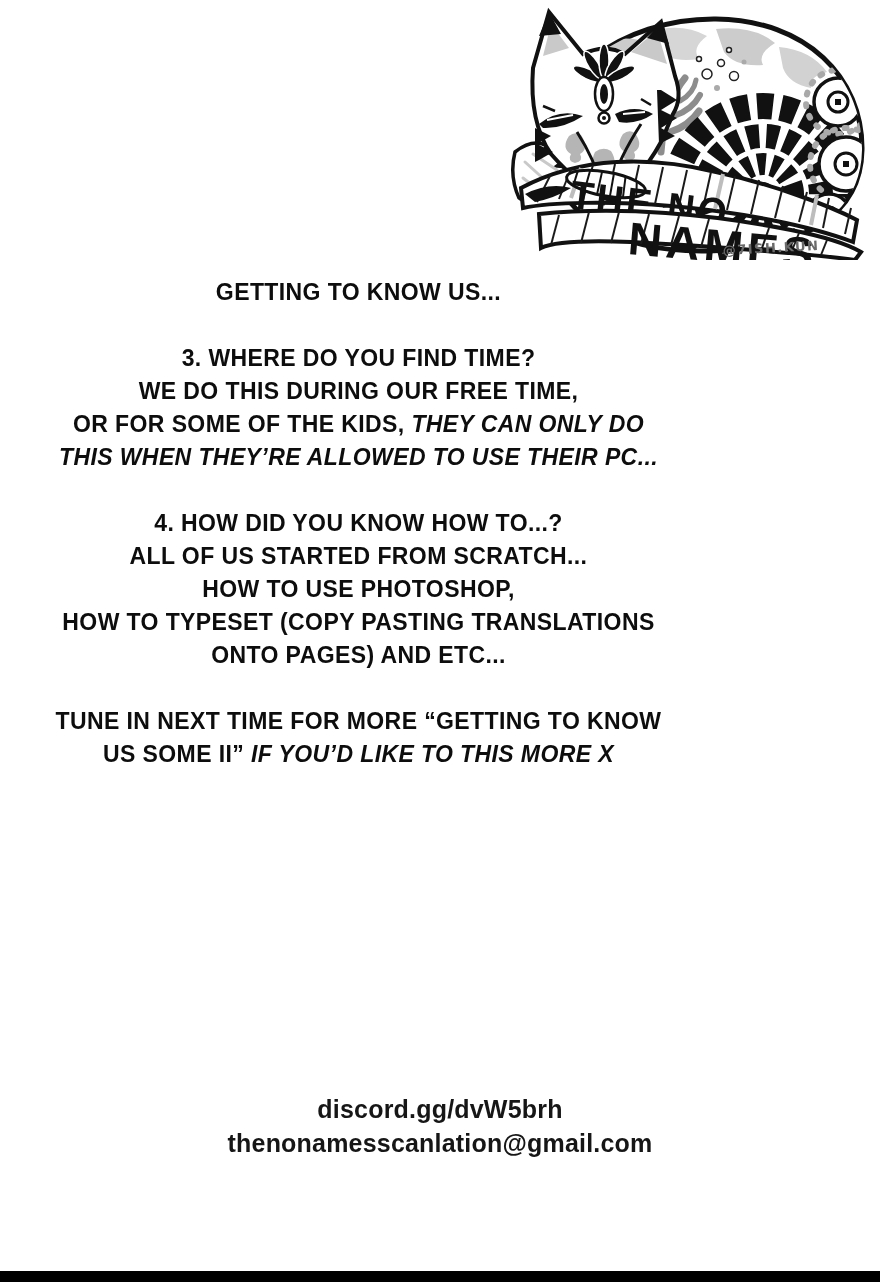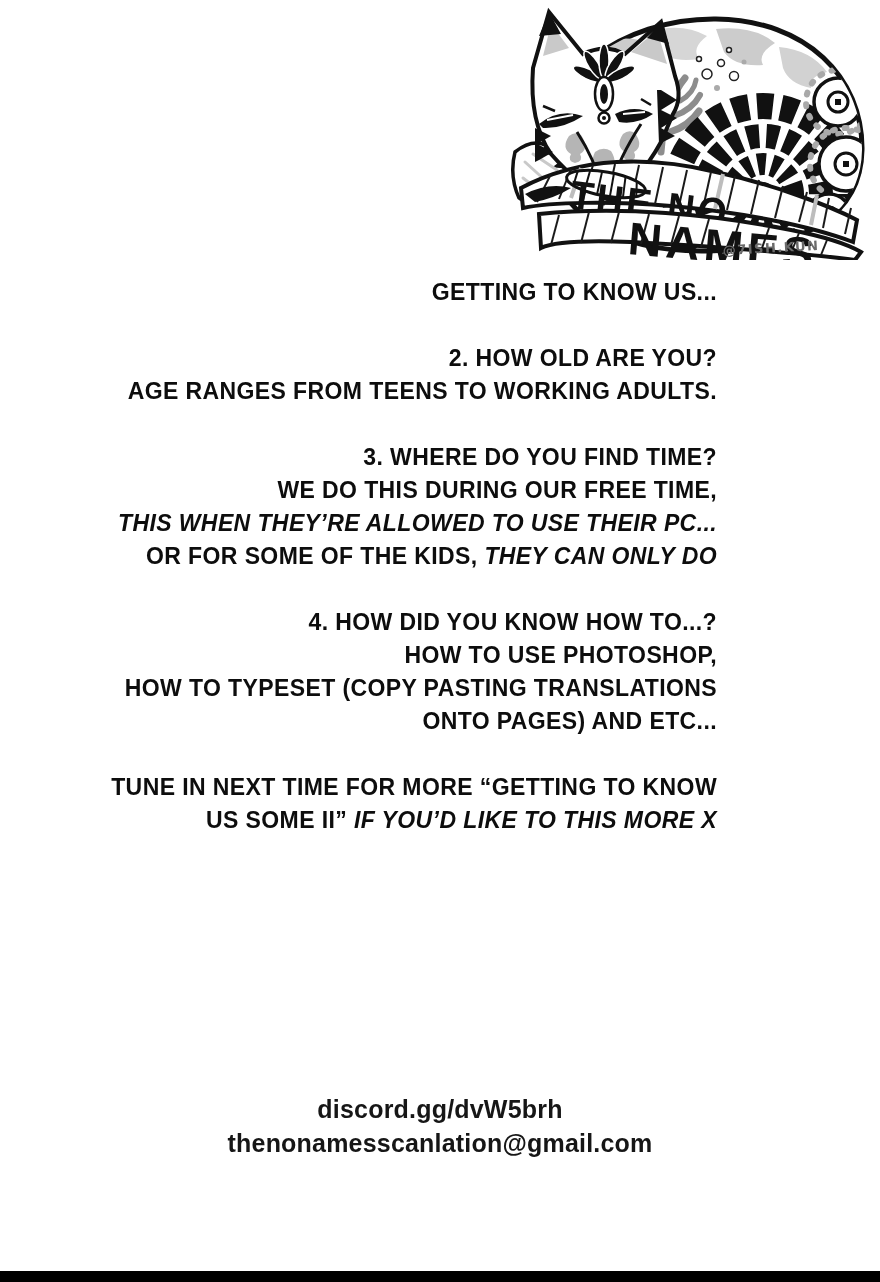--- a/index.html
+++ b/index.html
@@ -4,21 +4,21 @@
 <style>
   html,body{margin:0;padding:0}
   body{
     width:880px;height:1282px;position:relative;overflow:hidden;
     background:#ffffff;color:#0d0d0d;
     font-family:"Liberation Sans",sans-serif;
   }
   .fox{position:absolute;top:2px;left:511px;width:358px;height:258px}
   .fox svg{width:100%;height:100%;display:block}
   .content{
-    position:absolute;top:276px;left:0;width:717px;text-align:right;
+    position:absolute;top:276px;left:0;width:717px;text-align:center;
     font-weight:bold;font-size:23px;line-height:33px;letter-spacing:.4px;
   }
   .title{margin-bottom:33px}
   .section{margin-bottom:33px}
   .line{white-space:nowrap}
   .it{font-style:italic}
   .contact{
     position:absolute;top:1092px;left:0;width:880px;text-align:center;
     font-weight:bold;font-size:25px;line-height:34px;letter-spacing:.2px;color:#161616;
   }
@@ -206,31 +206,28 @@
     </g>
 
     <text class="sig" x="212" y="253" font-size="13" fill="#6a6a6a" transform="rotate(-3 212 253)">@7ISH.KUN</text>
   </svg>
 </div>
 
 <div class="content">
   <div class="title">GETTING TO KNOW US...</div>
   <div>
       <div class="section">
-        <div class="line"><span>2. HOW OLD ARE YOU?</span></div>
-        <div class="line"><span>AGE RANGES FROM TEENS TO WORKING ADULTS.</span></div>
-      </div>
-      <div class="section">
         <div class="line"><span>3. WHERE DO YOU FIND TIME?</span></div>
         <div class="line"><span>WE DO THIS DURING OUR FREE TIME,</span></div>
+        <div class="line"><span>OR FOR SOME OF THE KIDS, </span><span class="it">THEY CAN ONLY DO</span></div>
         <div class="line"><span class="it">THIS WHEN THEY’RE ALLOWED TO USE THEIR PC...</span></div>
-        <div class="line"><span>OR FOR SOME OF THE KIDS, </span><span class="it">THEY CAN ONLY DO</span></div>
       </div>
       <div class="section">
         <div class="line"><span>4. HOW DID YOU KNOW HOW TO...?</span></div>
+        <div class="line"><span>ALL OF US STARTED FROM SCRATCH...</span></div>
         <div class="line"><span>HOW TO USE PHOTOSHOP,</span></div>
         <div class="line"><span>HOW TO TYPESET (COPY PASTING TRANSLATIONS</span></div>
         <div class="line"><span>ONTO PAGES) AND ETC...</span></div>
       </div>
       <div class="section">
         <div class="line"><span>TUNE IN NEXT TIME FOR MORE “GETTING TO KNOW</span></div>
         <div class="line"><span>US SOME II” </span><span class="it">IF YOU’D LIKE TO THIS MORE X</span></div>
       </div>
     </div>
 </div>

